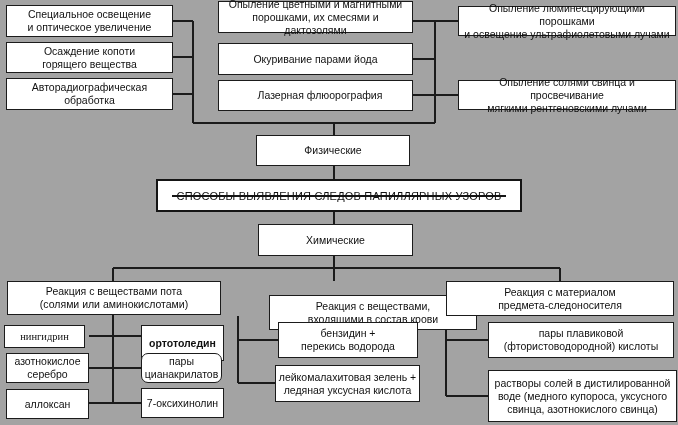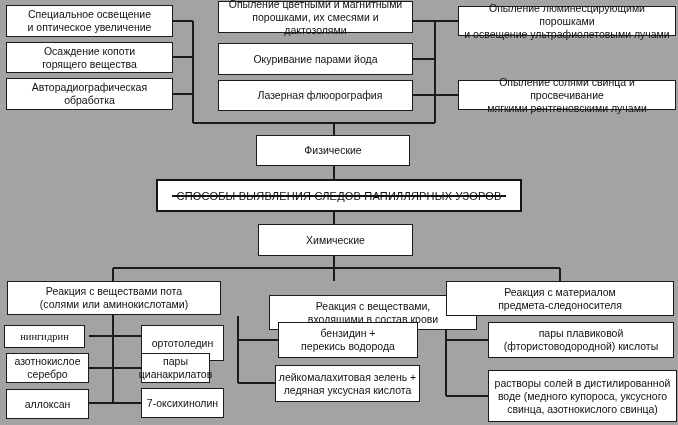--- a/index.html
+++ b/index.html
@@ -44,22 +44,22 @@
     border:1.2px solid #151515;
     display:flex;align-items:center;justify-content:center;
     text-align:center;font-size:11px;line-height:12px;color:#101010;
     letter-spacing:.2px;white-space:pre-line;
   }
   
   .bl-parent{left:7px;  top:281px;width:214px;height:34px;}
   .bl-c1{left:4px;  top:325px;width:81px;height:23px;font-family:Liberation Serif, serif;}
   .bl-c2{left:6px;  top:353px;width:83px;height:30px;}
   .bl-c3{left:6px;  top:389px;width:83px;height:30px;}
-  .bl-c4{left:141px;top:325px;width:83px;height:36px;}
-  .bl-c5{left:141px;top:353px;width:69px;height:30px;}
+  .bl-c4{left:141px;top:325px;width:83px;height:36px;font-weight:bold;}
+  .bl-c5{left:141px;top:353px;width:81px;height:30px;border-radius:7px;}
   .bl-c6{left:141px;top:388px;width:83px;height:30px;}
   .bm-parent{left:238px;top:295px;width:208px;height:35px;margin-left:31px;}
   .bm-c1{left:278px;top:322px;width:140px;height:36px;}
   .bm-c2{left:275px;top:365px;width:145px;height:37px;}
   .br-parent{left:446px;top:281px;width:228px;height:35px;}
   .br-c1{left:488px;top:322px;width:186px;height:36px;}
   .br-c2{left:488px;top:370px;width:189px;height:52px;}
 </style>
 </head>
 <body>

